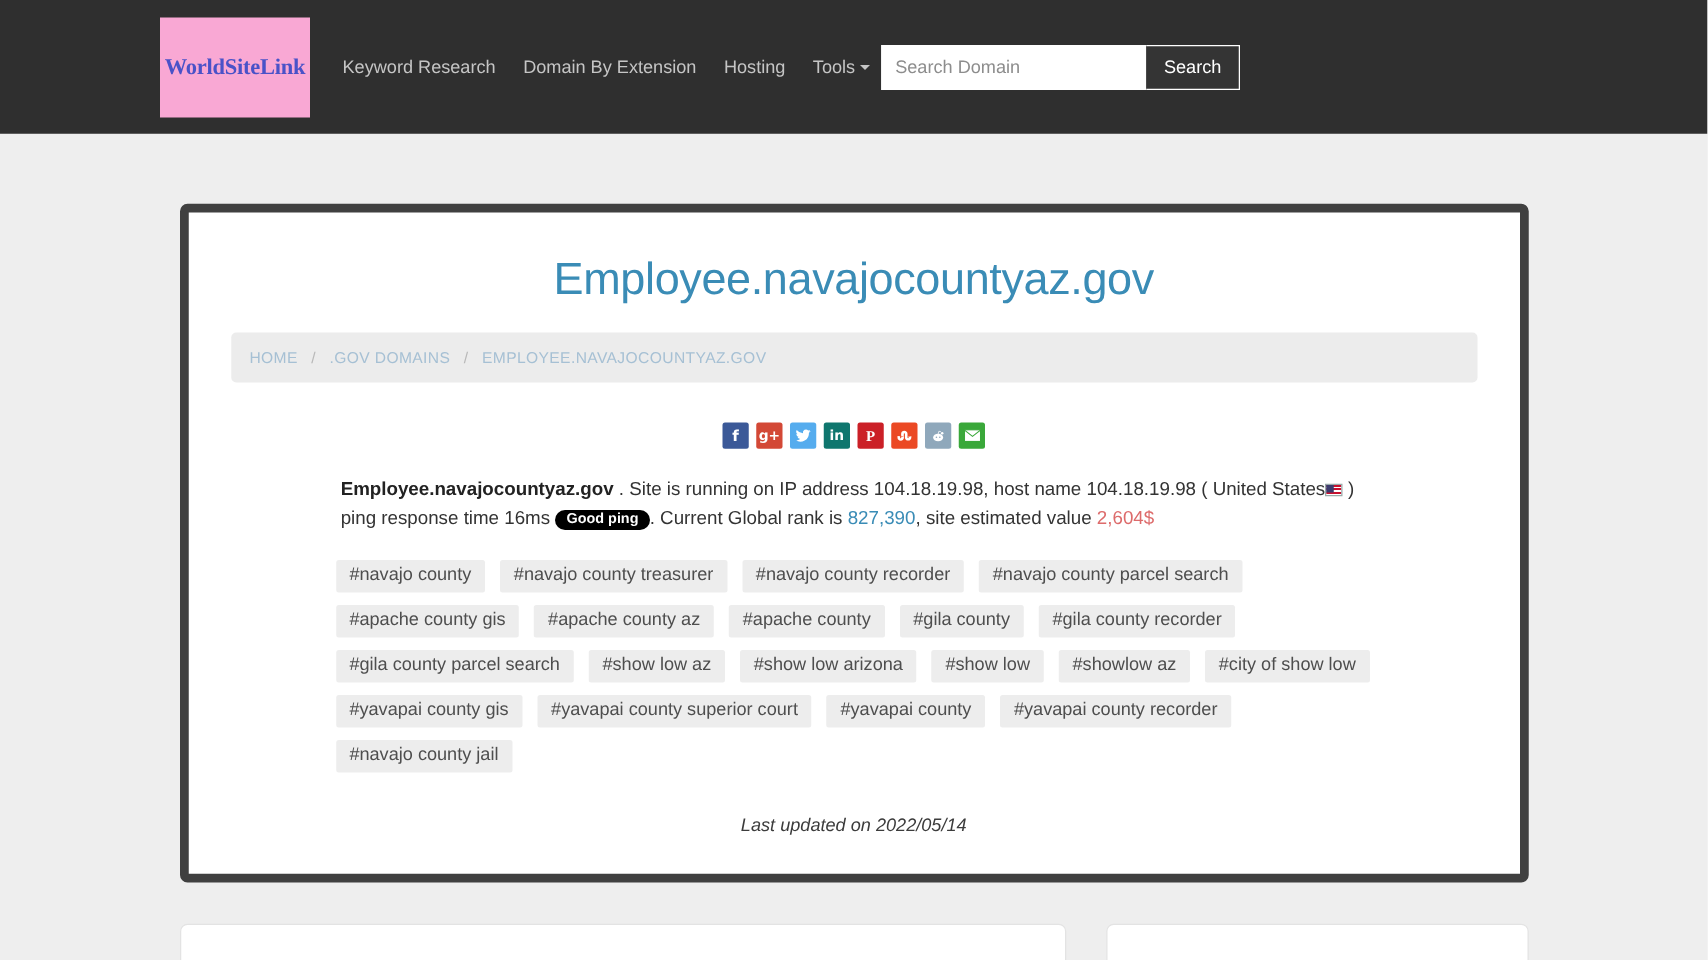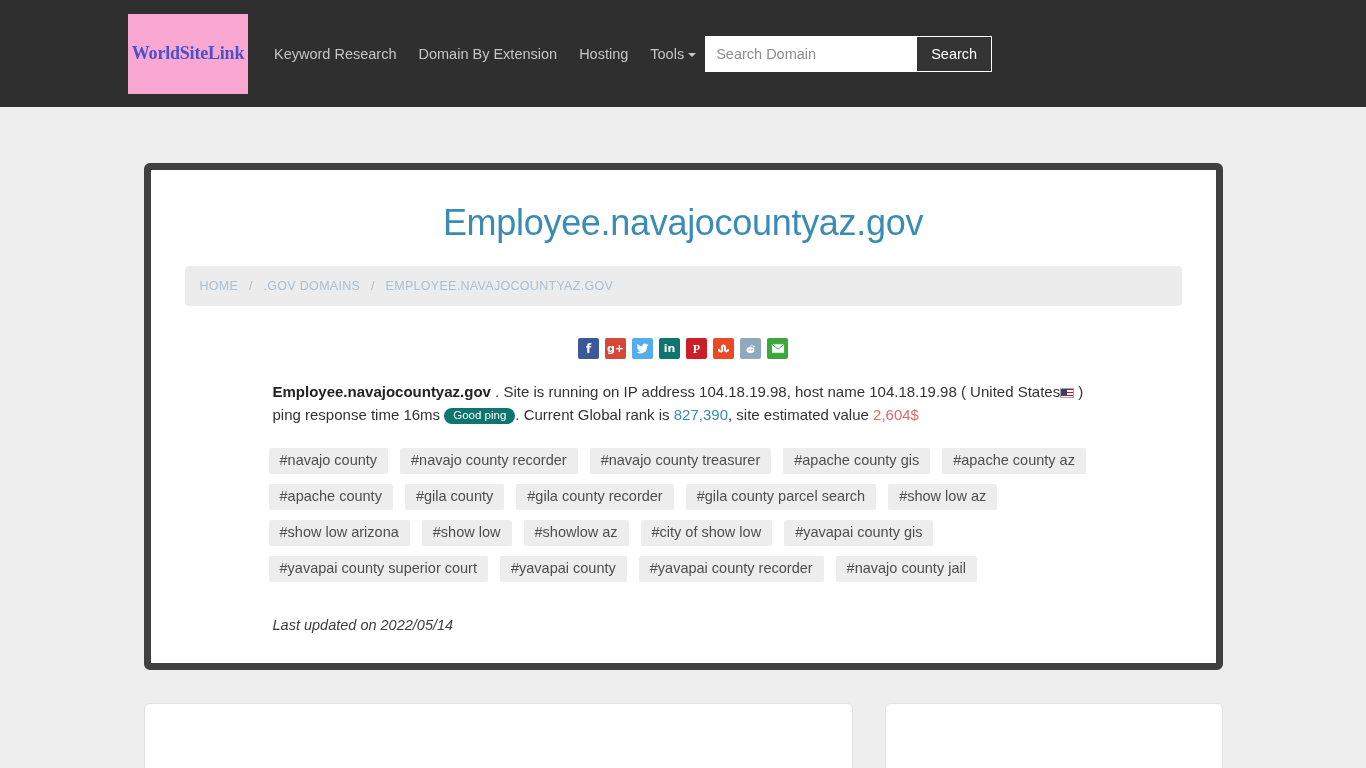--- a/index.html
+++ b/index.html
@@ -166,28 +166,29 @@
   }
   .flag::after {
     content: "";
     position: absolute;
     left: 0; top: 0;
     width: 6px; height: 5.5px;
     background: #3c3b6e;
   }
   .ping-badge {
     display: inline-block;
-    background: #0f766e;
+    background: #000000;
     color: #ffffff;
     font-size: 11.5px;
     border-radius: 10px;
     padding: 2px 9px 3px 9px;
     vertical-align: 1px;
     line-height: 1;
     white-space: nowrap;
+    font-weight: bold;
   }
 
   
   .tags {
     display: flex;
     flex-wrap: wrap;
     gap: 10px 12px;
     padding: 0 84px;
     margin-top: 22px;
   }
@@ -200,20 +201,21 @@
     cursor: pointer;
     white-space: nowrap;
   }
 
   .updated {
     padding: 0 88px;
     margin-top: 35px;
     font-size: 14.5px;
     font-style: italic;
     color: #3c3c3c;
+    text-align: center;
   }
 
   
   .bottom-row {
     width: 1079px;
     margin: 33px auto 0 auto;
     display: flex;
     gap: 32px;
   }
   .bottom-card {
@@ -291,22 +293,23 @@
           </svg>
       </div>
     </div>
 
     <p class="desc">
       <span class="domain-strong">Employee.navajocountyaz.gov</span><span> . Site is running on IP address 104.18.19.98, host name 104.18.19.98 ( United States</span><span class="flag"></span><span> ) ping response time 16ms </span><span class="ping-badge">Good ping</span><span>. Current Global rank is </span><a class="rank-link">827,390</a><span>, site estimated value </span><span class="value-red">2,604$</span>
     </p>
 
     <div class="tags">
       <span class="tag">#navajo county</span>
+      <span class="tag">#navajo county treasurer</span>
       <span class="tag">#navajo county recorder</span>
-      <span class="tag">#navajo county treasurer</span>
+      <span class="tag">#navajo county parcel search</span>
       <span class="tag">#apache county gis</span>
       <span class="tag">#apache county az</span>
       <span class="tag">#apache county</span>
       <span class="tag">#gila county</span>
       <span class="tag">#gila county recorder</span>
       <span class="tag">#gila county parcel search</span>
       <span class="tag">#show low az</span>
       <span class="tag">#show low arizona</span>
       <span class="tag">#show low</span>
       <span class="tag">#showlow az</span>

